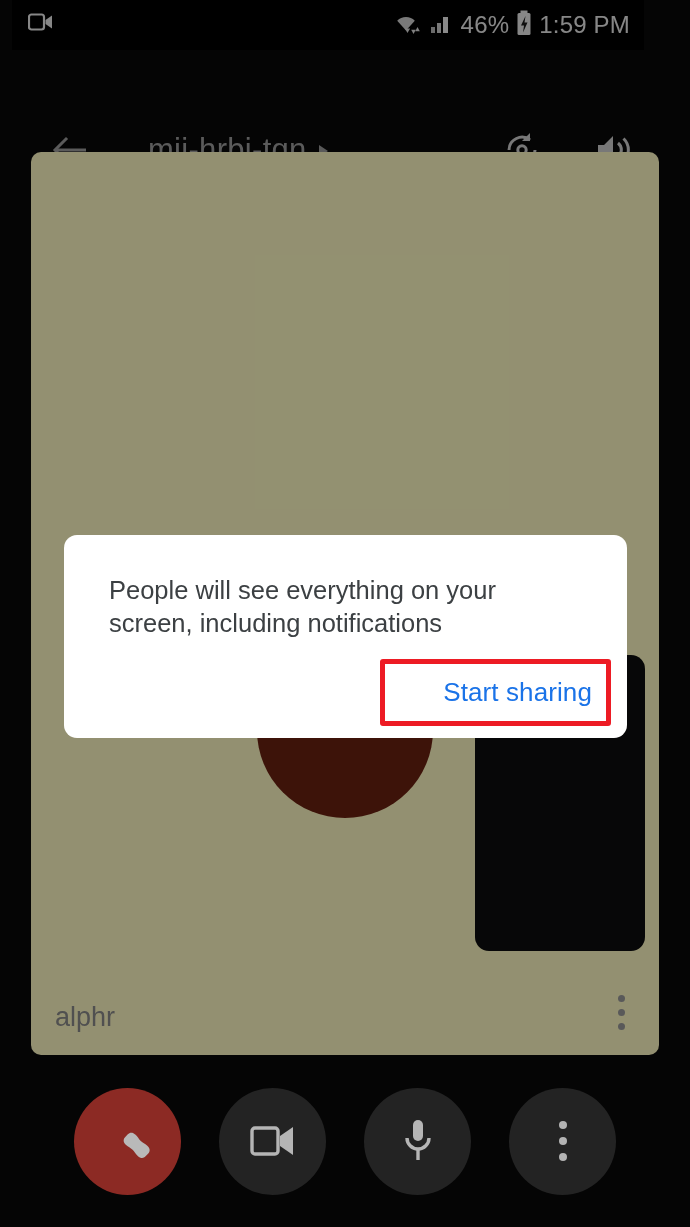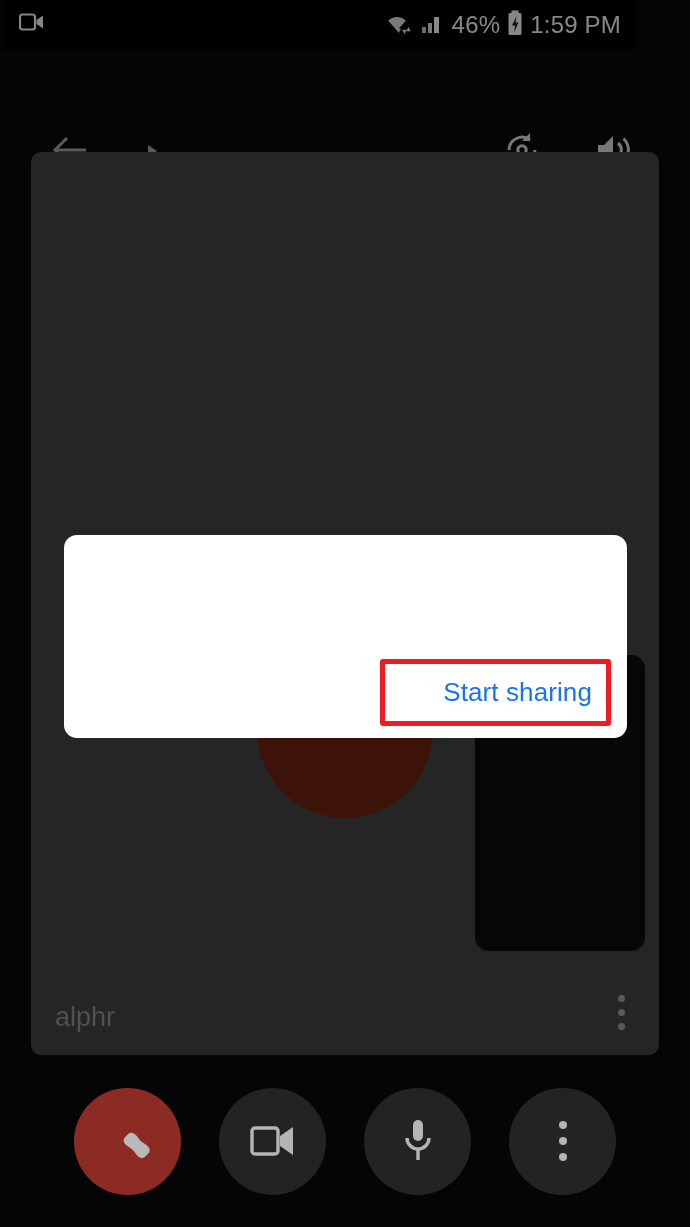--- a/index.html
+++ b/index.html
@@ -11,21 +11,21 @@
   }
   #screen {
     position:relative;
     width:690px; height:1227px;
     background:#0a0a0a;
     overflow:hidden;
   }
 
   
   #statusbar {
-    position:absolute; left:3px; top:0; width:632px; height:50px;
+    position:absolute; left:12px; top:0; width:632px; height:50px;
     background:#000;
     display:flex; align-items:center;
   }
   #sb-left { position:absolute; left:16px; top:12px; }
   #sb-right {
     position:absolute; right:14px; top:0; height:50px;
     display:flex; align-items:center; gap:7px;
   }
   .sb-txt {
     color:#e8e8e8; font-size:24px; letter-spacing:0.2px;
@@ -56,21 +56,21 @@
   }
   #flip-cam-btn { position:absolute; left:498px; top:76px; width:48px; height:48px;
     display:flex; align-items:center; justify-content:center; }
   #speaker-btn { position:absolute; left:590px; top:76px; width:48px; height:48px;
     display:flex; align-items:center; justify-content:center; }
 
   
   #main-tile {
     position:absolute; left:31px; top:152px;
     width:628px; height:903px;
-    background:#404040;
+    background:#fef9c3;
     border-radius:10px;
     overflow:hidden;
   }
   #avatar {
     position:absolute; left:50%; top:490px;
     transform:translateX(-50%);
     width:176px; height:176px; border-radius:50%;
     background:#6a2211;
   }
   #participant-name {
@@ -189,20 +189,21 @@
 
   <div id="header">
     <div id="back-btn">
       <svg width="40" height="32" viewBox="0 0 40 32">
         <path d="M36 16 H5" stroke="#9e9e9e" stroke-width="3" fill="none"></path>
         <path d="M16 5 L5 16 L16 27" stroke="#9e9e9e" stroke-width="3" fill="none" stroke-linecap="square"></path>
       </svg>
     </div>
 
     <div id="meet-code-wrap">
+      <span id="meet-code">mji-hrbj-tqn</span>
       <span class="tri-right"></span>
     </div>
 
     <div id="flip-cam-btn">
       <svg width="40" height="40" viewBox="0 0 40 40">
         <path d="M7 20 a13 13 0 0 1 21-10" stroke="#cfcfcf" stroke-width="3" fill="none"></path>
         <path d="M33 20 a13 13 0 0 1 -21 10" stroke="#cfcfcf" stroke-width="3" fill="none"></path>
         <path d="M28 3 v8 h-8 Z" fill="#cfcfcf"></path>
         <path d="M12 37 v-8 h8 Z" fill="#cfcfcf"></path>
         <circle cx="20" cy="20" r="4.2" fill="none" stroke="#cfcfcf" stroke-width="3"></circle>
@@ -226,20 +227,21 @@
       <span class="dot-lg"></span>
       <span class="dot-lg"></span>
     </div>
   </div>
 
   <div id="self-view"></div>
 
   <div id="dialog-scrim"></div>
 
   <div id="dialog">
+    <div id="dialog-msg">People will see everything on your screen, including notifications</div>
     <div id="dialog-actions">
       <span id="start-sharing-wrap">
         <button class="dlg-btn" id="start-sharing-btn">Start sharing</button>
       </span>
     </div>
   </div>
 
   <div id="controls">
     <button class="ctrl" id="end-call-btn">
       <span>

